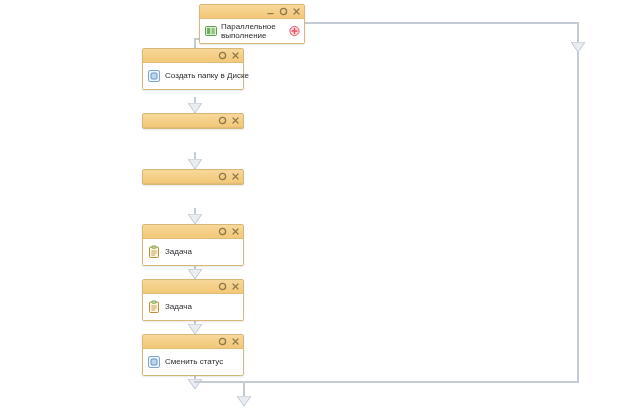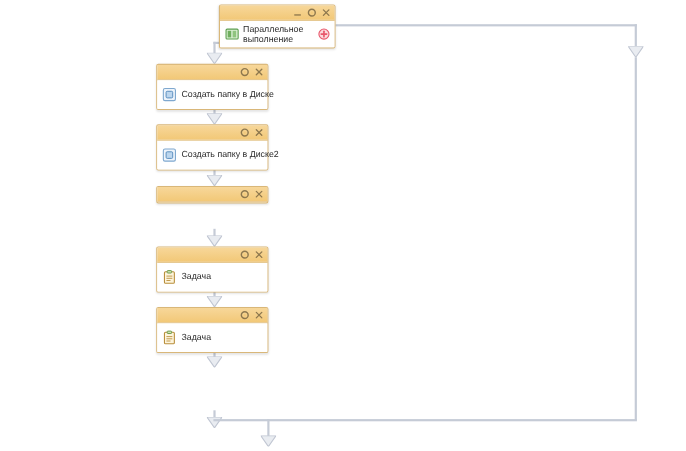--- a/index.html
+++ b/index.html
@@ -231,21 +231,21 @@
           <circle cx="5.5" cy="5.5" r="4.6" fill="#fbd9dd" stroke="#e8566a" stroke-width="1"></circle>
           <g stroke="#e8566a" stroke-width="1.5" stroke-linecap="round">
             <line x1="5.5" y1="3" x2="5.5" y2="8"></line>
               <line x1="3" y1="5.5" x2="8" y2="5.5"></line>
           </g>
         </svg>
       </span>
     </div>
   </div>
 
-  <div class="node" style="left:142px; top:58px; width:102px;">
+  <div class="node" style="left:142px; top:48px; width:102px;">
     <div class="node-head">
       <span class="ctl">
         <svg width="9" height="9" viewBox="0 0 9 9">
             <circle cx="4.5" cy="4.5" r="3.1" fill="none" stroke="#6b5a3a" stroke-width="1.3"></circle>
             <circle cx="4.5" cy="4.5" r="1.0" fill="#f2c877"></circle>
           </svg>
       </span>
       <span class="ctl">
         <svg width="9" height="9" viewBox="0 0 9 9">
             <g stroke="#6b5a3a" stroke-width="1.2" stroke-linecap="round">
@@ -275,29 +275,20 @@
           </svg>
       </span>
       <span class="ctl">
         <svg width="9" height="9" viewBox="0 0 9 9">
             <g stroke="#6b5a3a" stroke-width="1.2" stroke-linecap="round">
               <line x1="2" y1="2" x2="7" y2="7"></line>
               <line x1="7" y1="2" x2="2" y2="7"></line>
             </g>
           </svg>
       </span>
-    </div>
-    <div class="node-body">
-      <span class="node-icon">
-        <svg width="14" height="14" viewBox="0 0 14 14">
-          <rect x="1.5" y="1.5" width="11" height="11" rx="1.5" fill="#eef4fb" stroke="#7fa8cf" stroke-width="1"></rect>
-          <rect x="4" y="4" width="6" height="6" rx="1" fill="#bcd6ee" stroke="#5b8fbf" stroke-width="0.9"></rect>
-        </svg>
-      </span>
-      <span class="node-label">Создать папку в Диске2</span>
     </div>
   </div>
 
   <div class="node" style="left:142px; top:169px; width:102px;">
     <div class="node-head">
       <span class="ctl">
         <svg width="9" height="9" viewBox="0 0 9 9">
             <circle cx="4.5" cy="4.5" r="3.1" fill="none" stroke="#6b5a3a" stroke-width="1.3"></circle>
             <circle cx="4.5" cy="4.5" r="1.0" fill="#f2c877"></circle>
           </svg>
@@ -368,14 +359,41 @@
           <rect x="5" y="1" width="4" height="2.2" rx="0.6" fill="#cfe3b5" stroke="#6f9b4a" stroke-width="0.9"></rect>
           <line x1="4.3" y1="6" x2="9.7" y2="6" stroke="#b98f3c" stroke-width="0.8"></line>
           <line x1="4.3" y1="8" x2="9.7" y2="8" stroke="#b98f3c" stroke-width="0.8"></line>
           <line x1="4.3" y1="10" x2="8" y2="10" stroke="#b98f3c" stroke-width="0.8"></line>
         </svg>
       </span>
       <span class="node-label">Задача</span>
     </div>
   </div>
 
+  <div class="node" style="left:142px; top:334px; width:102px;">
+    <div class="node-head">
+      <span class="ctl">
+        <svg width="9" height="9" viewBox="0 0 9 9">
+            <circle cx="4.5" cy="4.5" r="3.1" fill="none" stroke="#6b5a3a" stroke-width="1.3"></circle>
+            <circle cx="4.5" cy="4.5" r="1.0" fill="#f2c877"></circle>
+          </svg>
+      </span>
+      <span class="ctl">
+        <svg width="9" height="9" viewBox="0 0 9 9">
+            <g stroke="#6b5a3a" stroke-width="1.2" stroke-linecap="round">
+              <line x1="2" y1="2" x2="7" y2="7"></line>
+              <line x1="7" y1="2" x2="2" y2="7"></line>
+            </g>
+          </svg>
+      </span>
+    </div>
+    <div class="node-body">
+      <span class="node-icon">
+        <svg width="14" height="14" viewBox="0 0 14 14">
+          <rect x="1.5" y="1.5" width="11" height="11" rx="1.5" fill="#eef4fb" stroke="#7fa8cf" stroke-width="1"></rect>
+          <rect x="4" y="4" width="6" height="6" rx="1" fill="#bcd6ee" stroke="#5b8fbf" stroke-width="0.9"></rect>
+        </svg>
+      </span>
+      <span class="node-label">Сменить статус</span>
+    </div>
+  </div>
 
 </div>
 
 </body></html>

